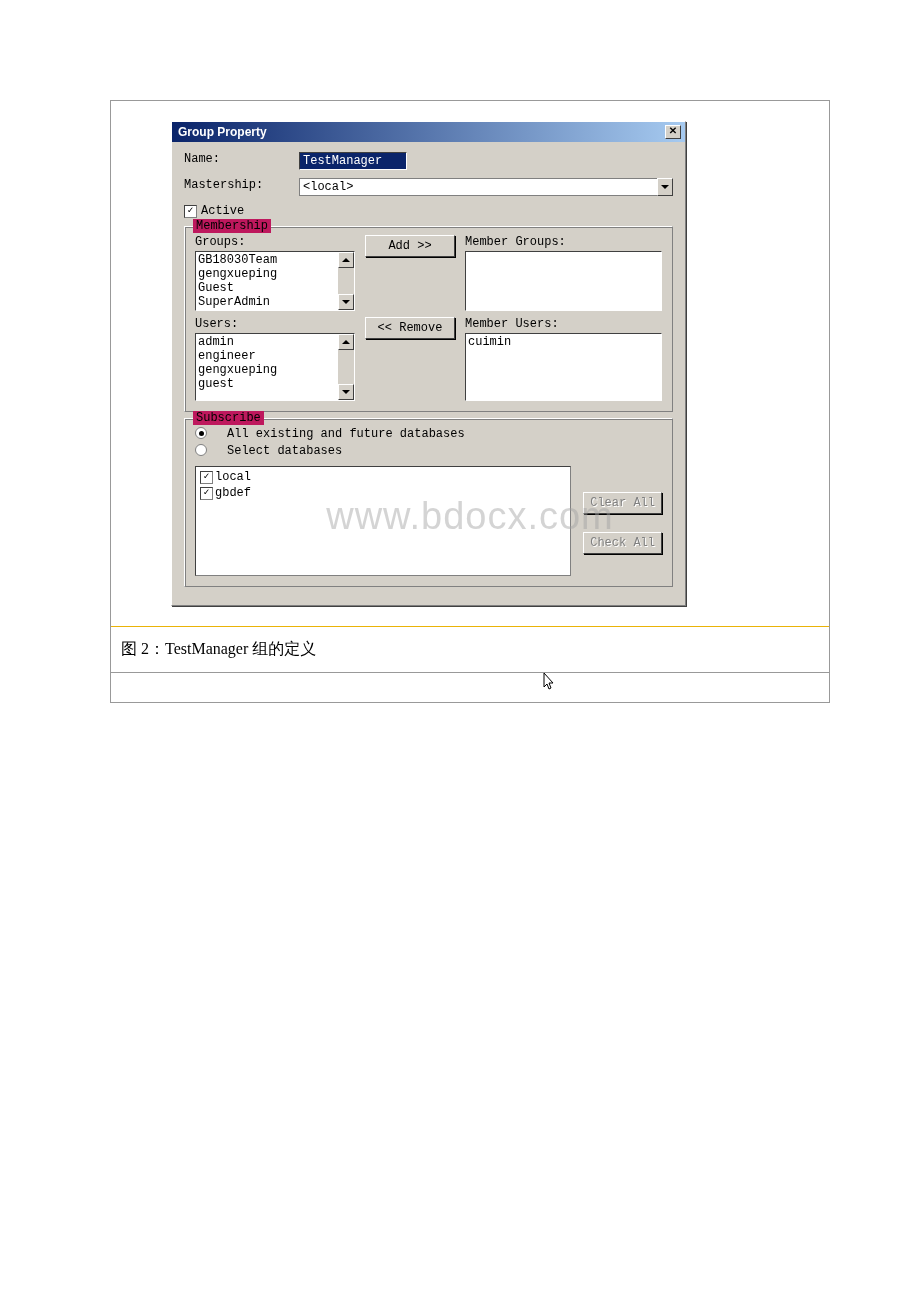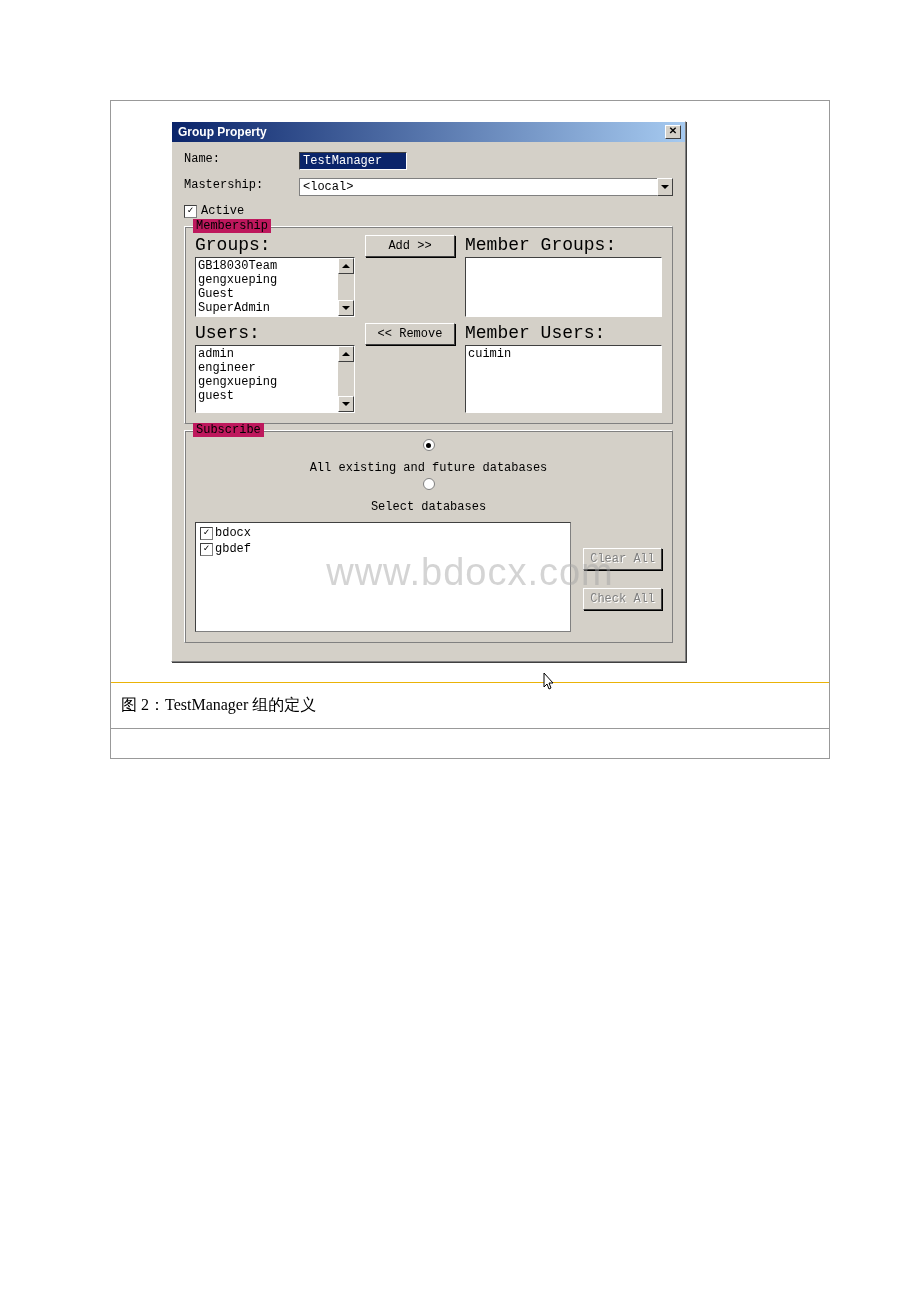--- a/index.html
+++ b/index.html
@@ -162,21 +162,21 @@
       background: #be185d;
       padding: 0 3px;
       font-size: 12px;
     }
     .membership-grid {
       display: grid;
       grid-template-columns: 160px 90px 1fr;
       gap: 6px 10px;
       align-items: start;
     }
-    .col-label { font-size: 18px; margin-bottom: 2px; }
+    .col-label { font-size: 12px; margin-bottom: 2px; }
     .listbox {
       background: #fff;
       border: 1px solid #808080;
       border-top-color: #404040;
       border-left-color: #404040;
       border-right-color: #fff;
       border-bottom-color: #fff;
       height: 60px;
       overflow: hidden;
       position: relative;
@@ -225,24 +225,22 @@
       cursor: default;
     }
     .mid-btns {
       display: flex;
       flex-direction: column;
       gap: 6px;
       justify-content: center;
     }
     .radio-row {
       display: flex;
-      align-items: center;
-      gap: 10px;
+      gap: 20px;
       margin-bottom: 3px;
-      flex-direction: column;
     }
     .win-radio {
       width: 12px; height: 12px;
       border-radius: 50%;
       background: #fff;
       border: 1px solid #808080;
       display: inline-flex;
       align-items: center;
       justify-content: center;
     }
@@ -390,21 +388,21 @@
             </div>
             <div class="radio-row" style="margin-bottom:8px;">
               <span class="win-radio"></span>
               <span>Select databases</span>
             </div>
 
             <div class="sub-flex">
               <div class="db-list" style="flex:1;">
                 <div class="db-item">
                   <span class="win-checkbox checked"></span>
-                  <span>bdocx</span>
+                  <span>local</span>
                 </div>
                 <div class="db-item">
                   <span class="win-checkbox checked"></span>
                   <span>gbdef</span>
                 </div>
               </div>
               <div class="right-btns">
                 <button class="win-btn disabled">Clear All</button>
                 <button class="win-btn disabled">Check All</button>
               </div>

